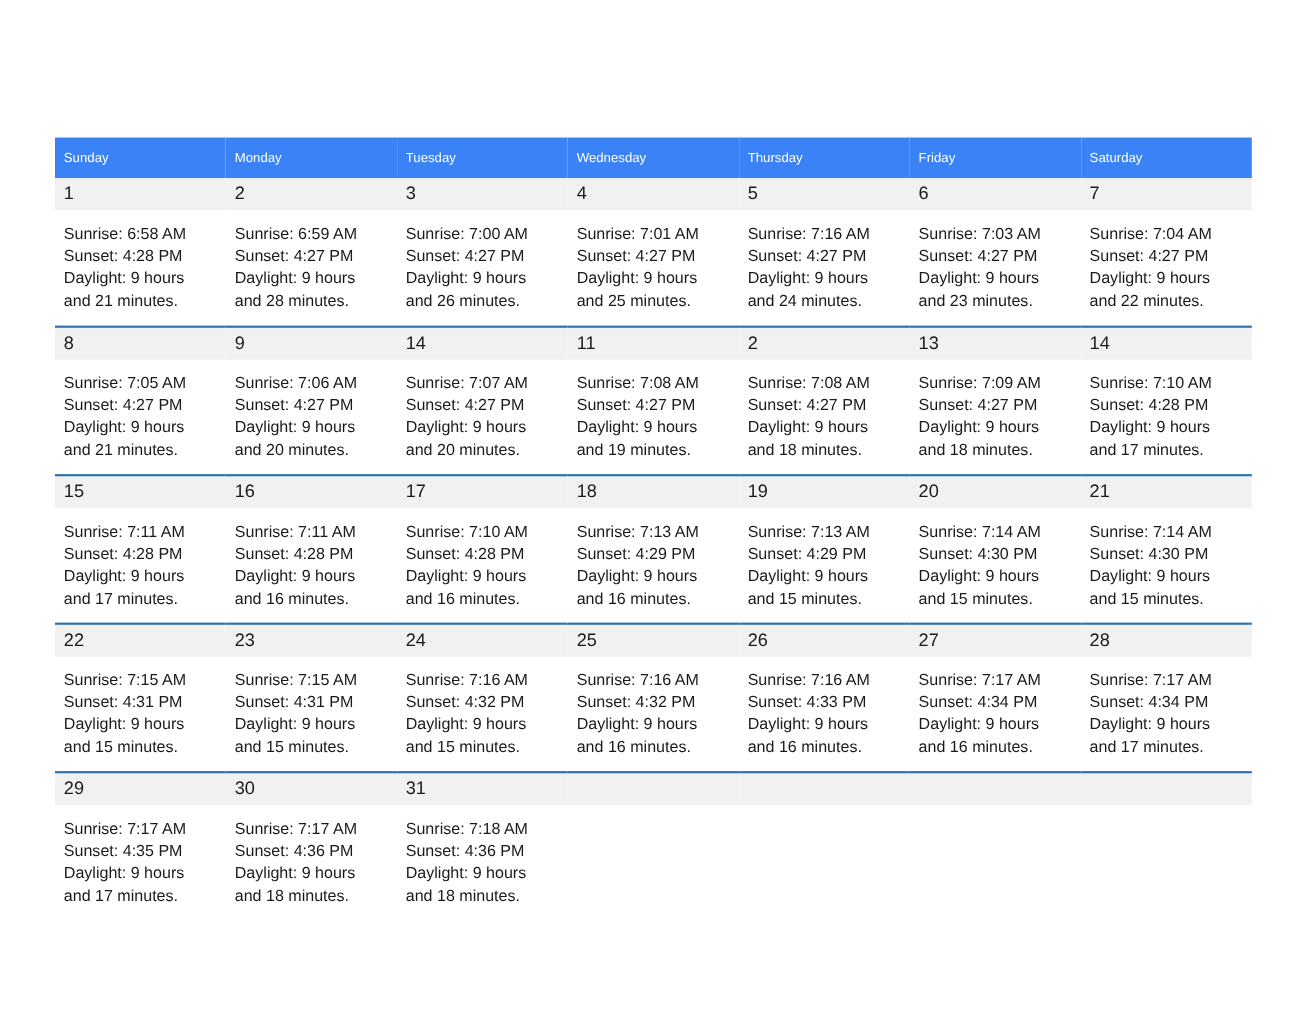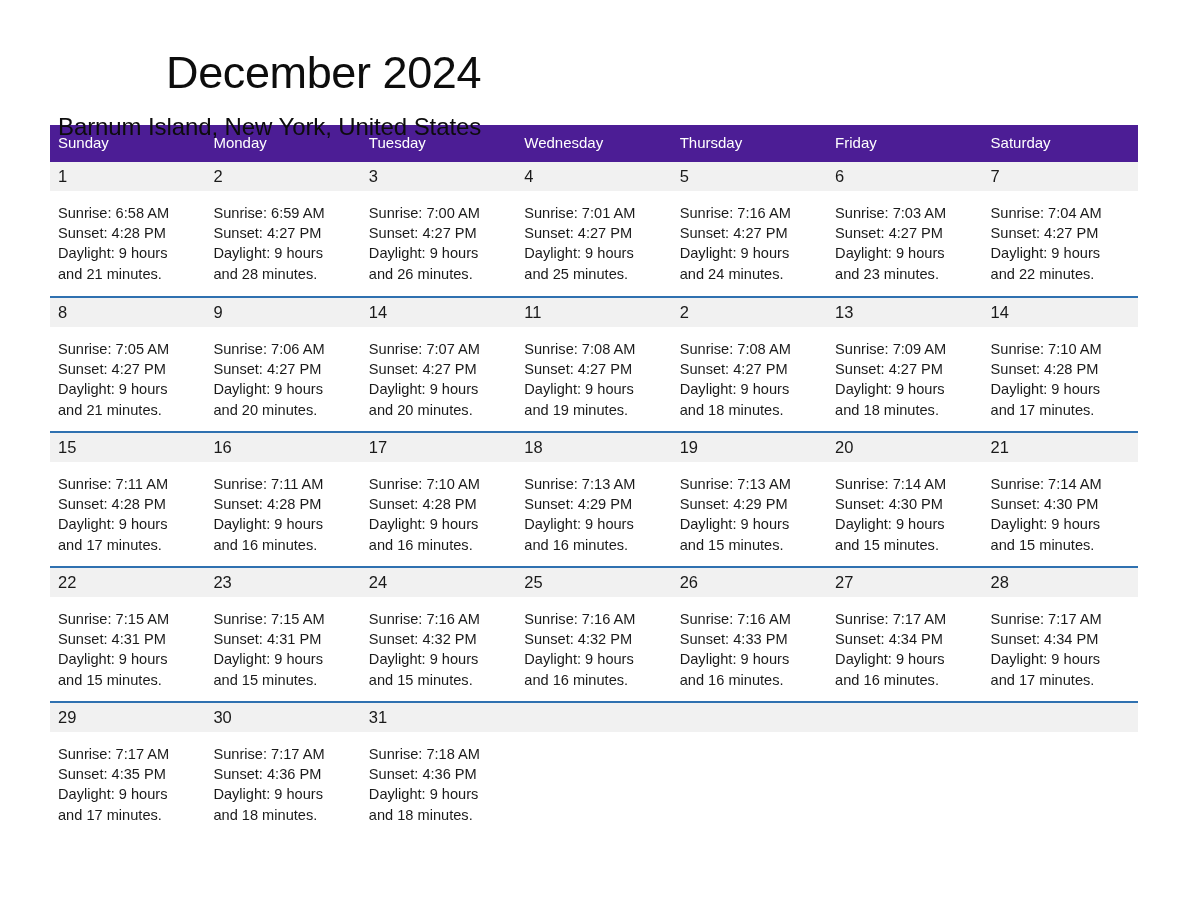--- a/index.html
+++ b/index.html
@@ -85,24 +85,24 @@
   }
 
   
   .calendar {
     margin: 13px 50px 0 50px;
     width: 1088px;
     border-collapse: collapse;
     table-layout: fixed;
   }
   .dow-row th {
-    background: #4c1d95;
+    background: #3b82f6;
     color: #ffffff;
     font-weight: normal;
-    font-size: 15px;
+    font-size: 12px;
     line-height: 20px;
     text-align: left;
     padding: 8px 0 9px 8px;
     height: 34px;
     vertical-align: middle;
   }
   .week-row td {
     vertical-align: top;
     padding: 0;
     border-top: 2px solid #2f71b0;
@@ -129,24 +129,20 @@
   .details div { white-space: nowrap; }
 </style>
 </head>
 <body>
 
 <div class="page">
 
   <div class="header">
 
 
-    <div class="titles">
-      <h1 class="month-title">December 2024</h1>
-      <h2 class="location-title">Barnum Island, New York, United States</h2>
-    </div>
 
   </div>
 
   <table class="calendar">
     <thead>
       <tr class="dow-row">
         <th>Sunday</th>
         <th>Monday</th>
         <th>Tuesday</th>
         <th>Wednesday</th>

